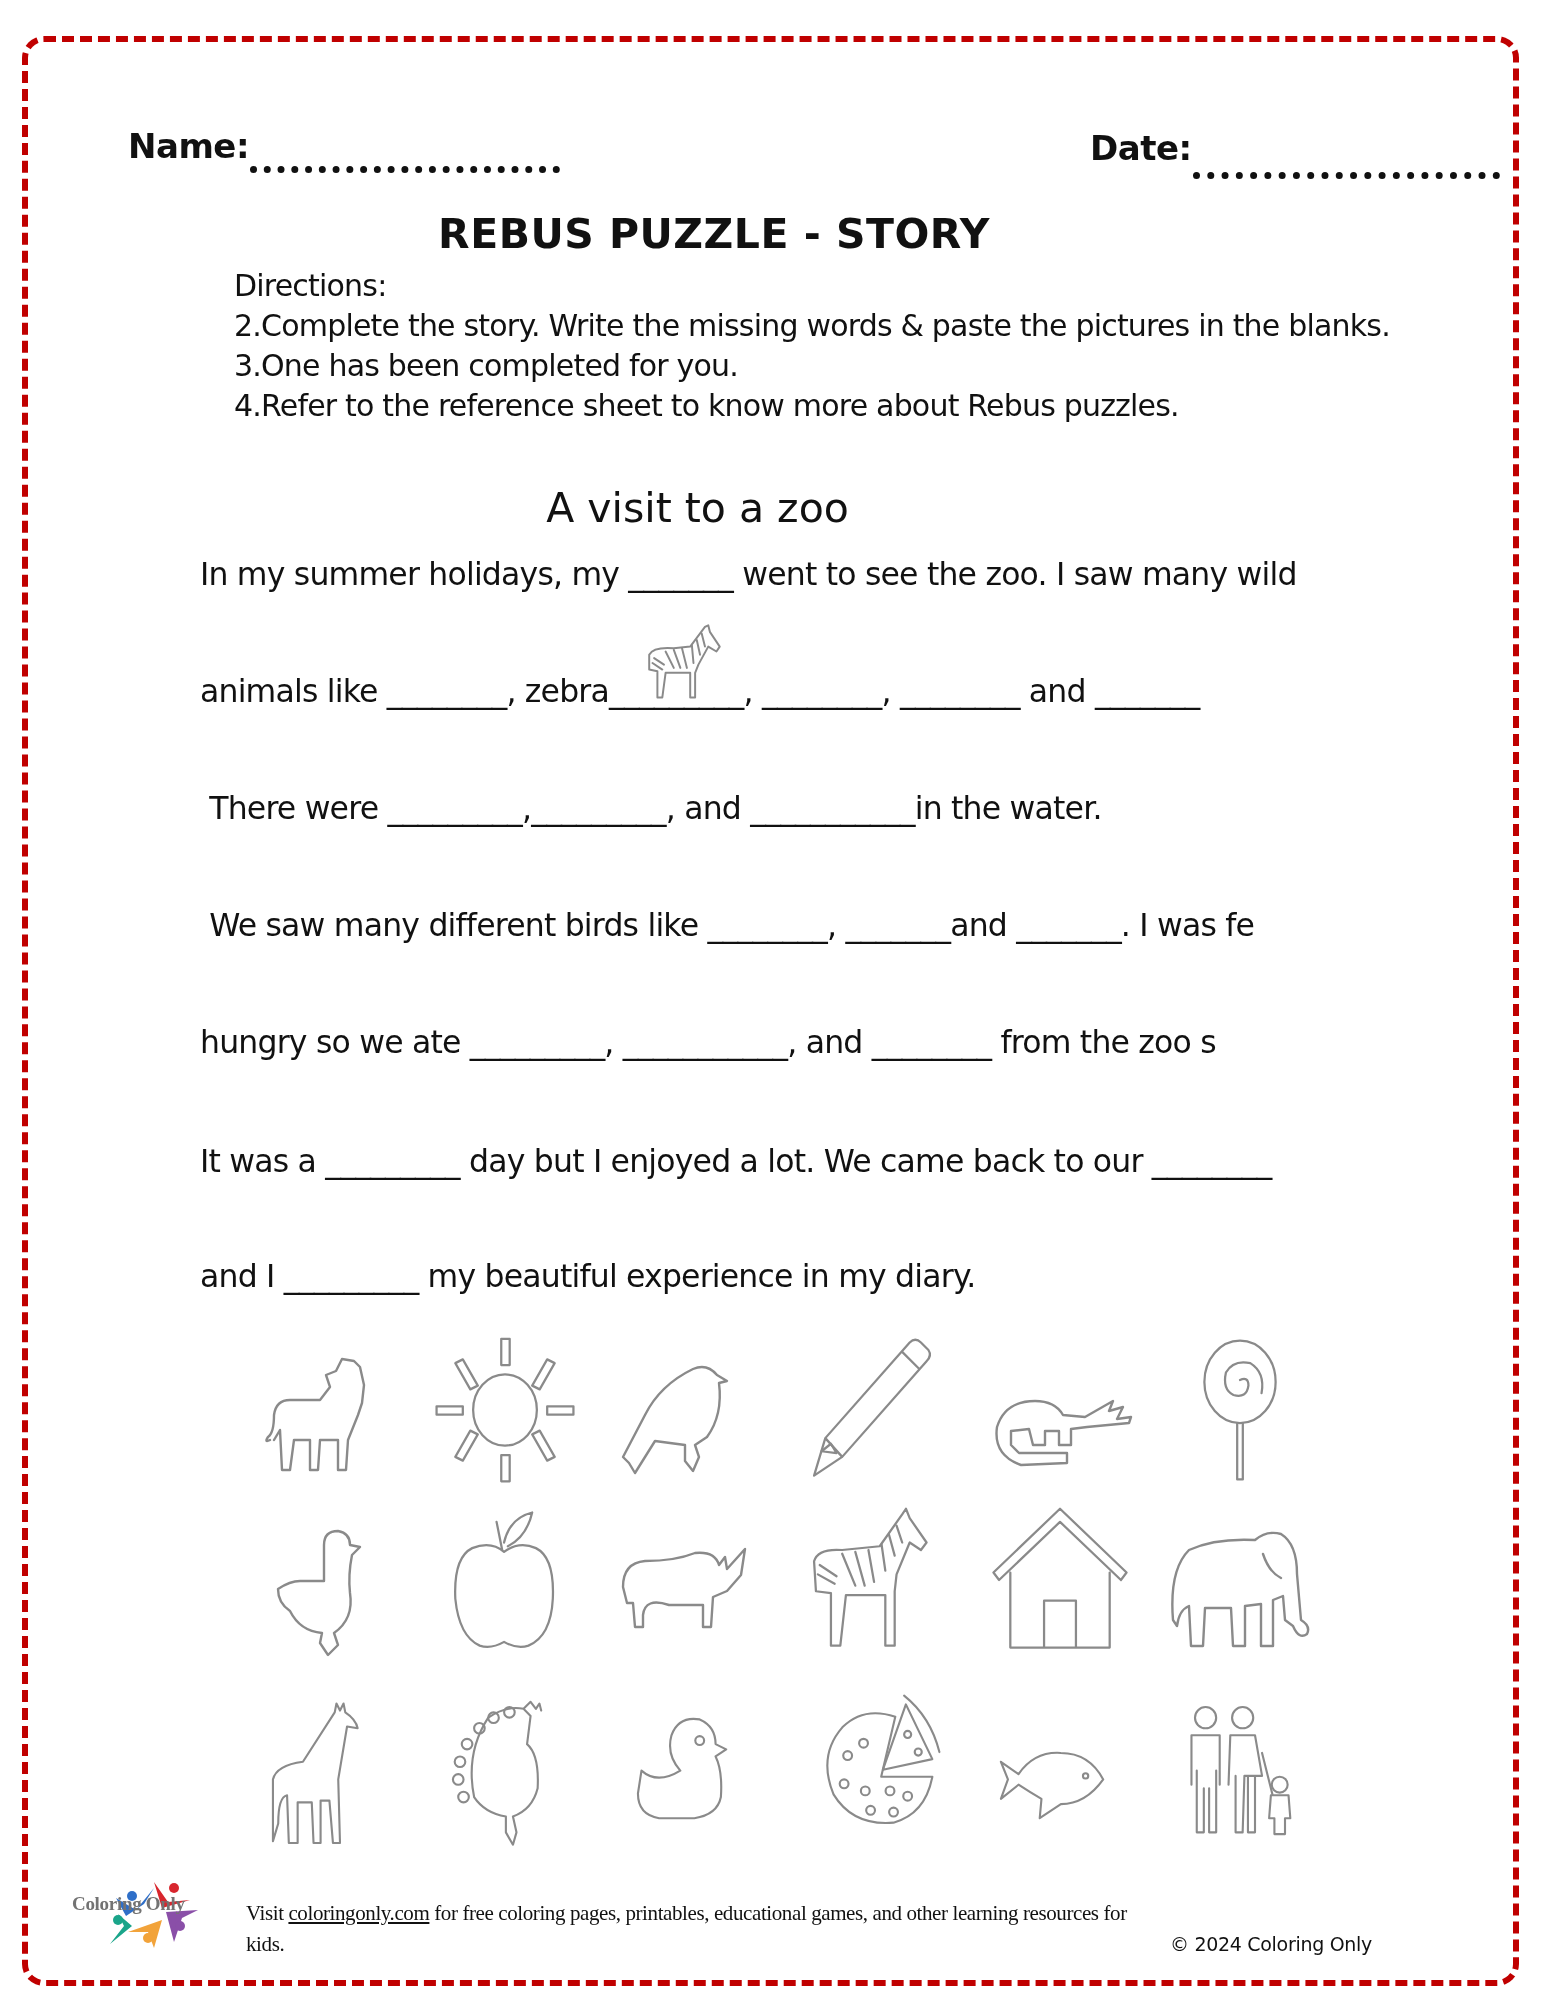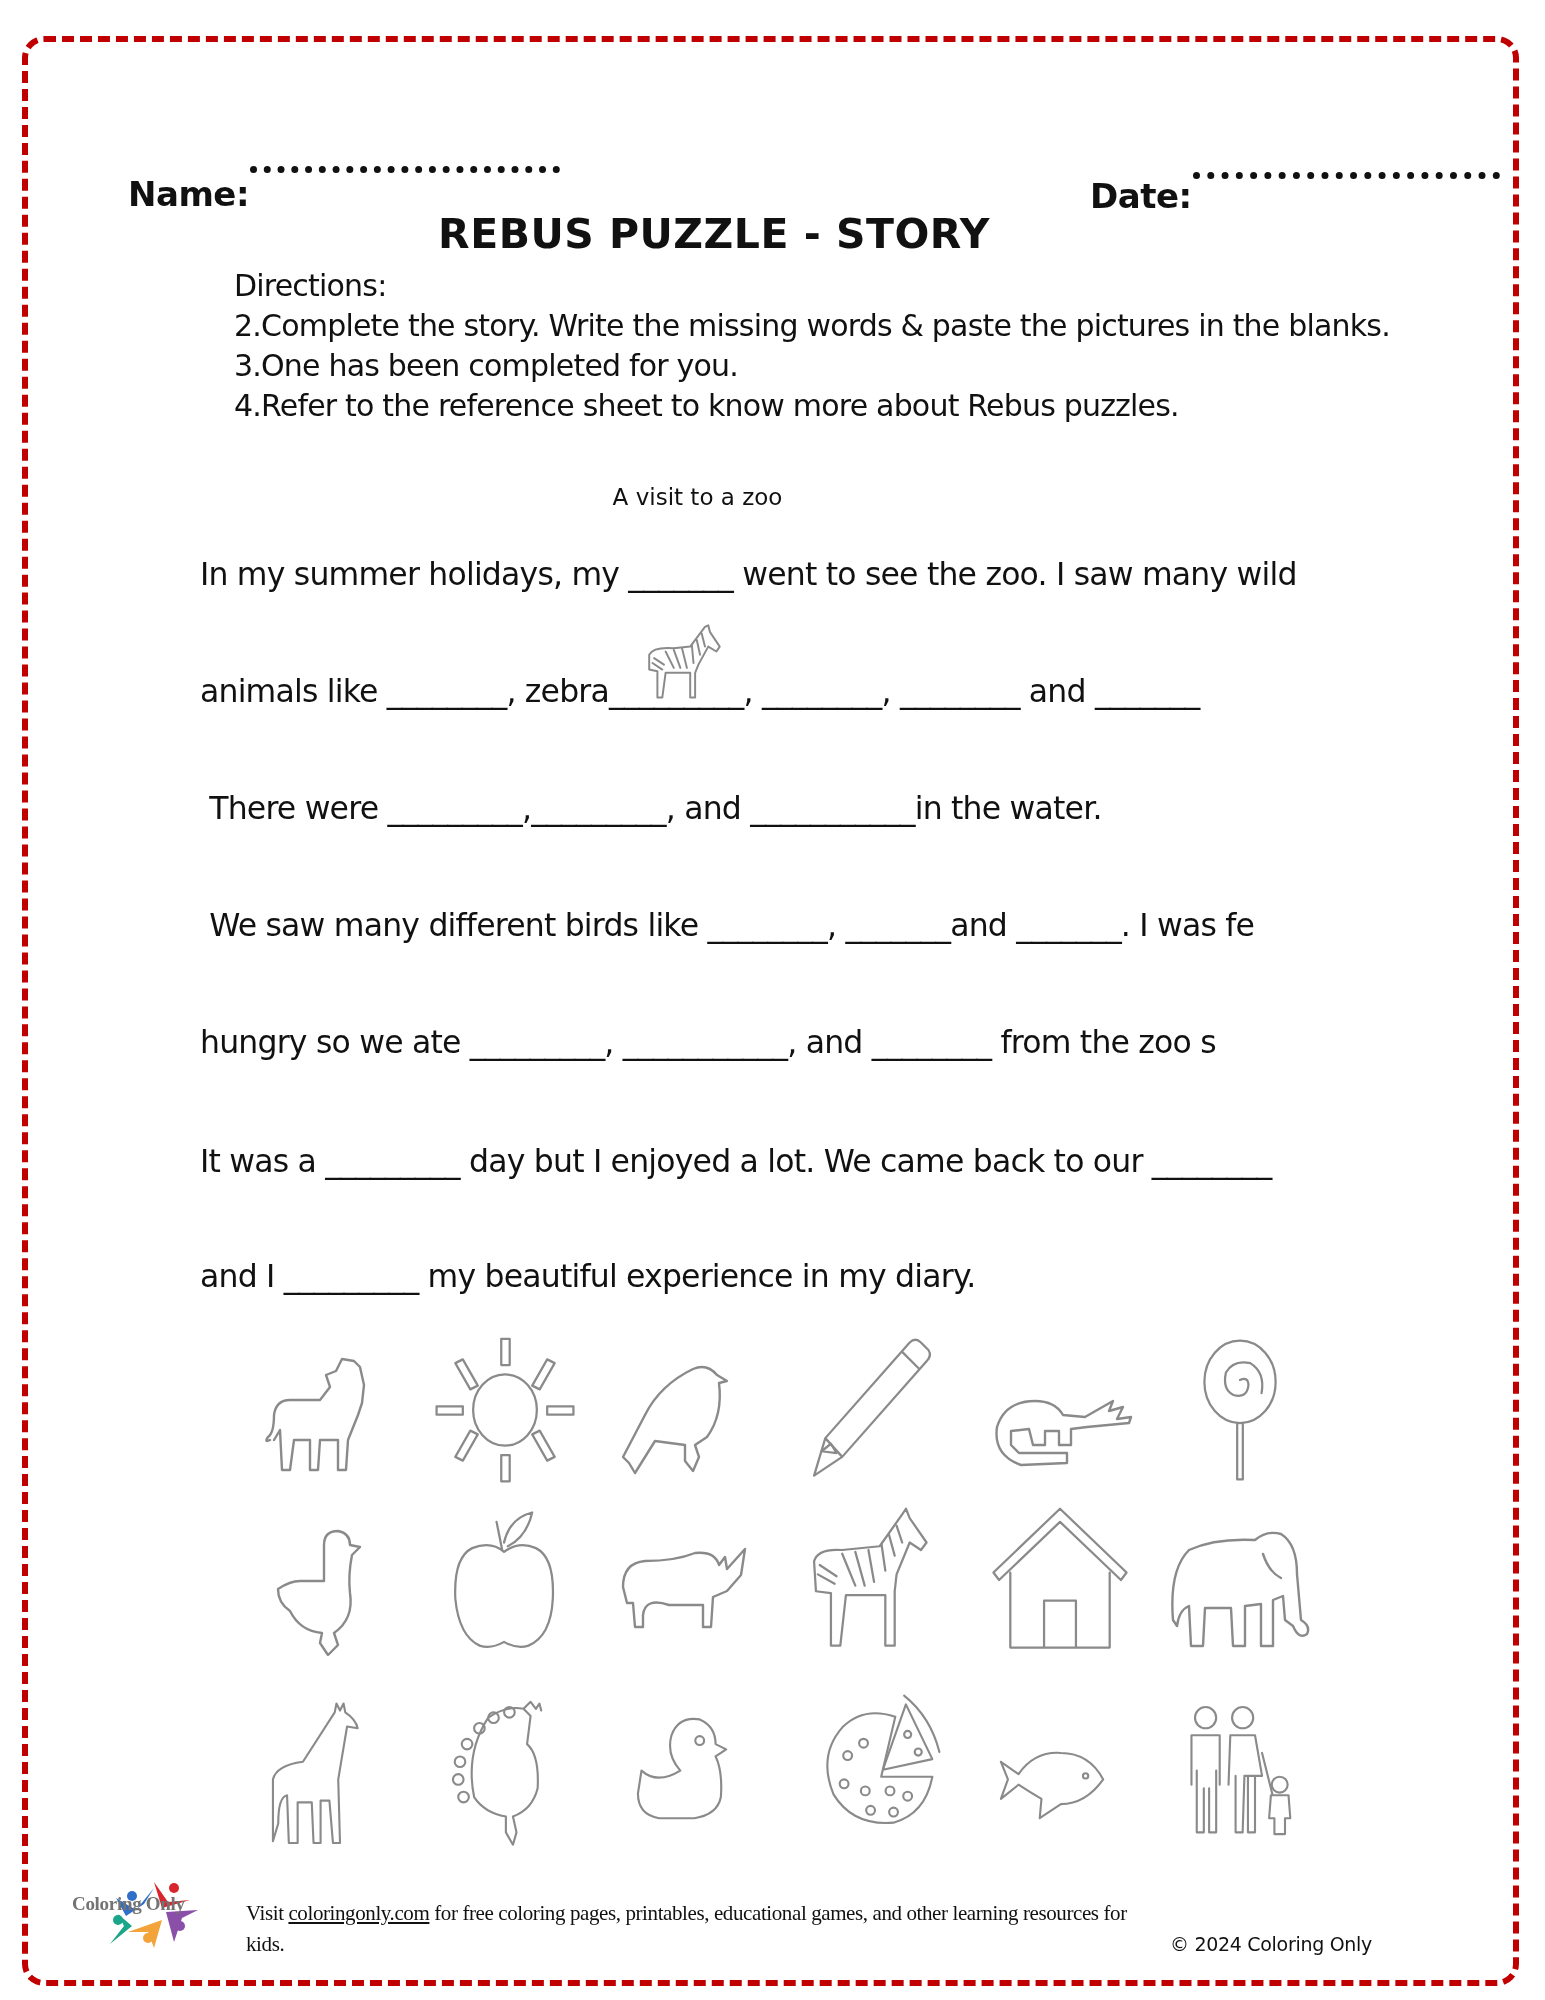--- a/index.html
+++ b/index.html
@@ -1,22 +1,22 @@
 <!DOCTYPE html>
 <html><head>
 <meta charset="utf-8">
 <style>
   html, body { margin:0; padding:0; background:#ffffff; }
   body { width:1545px; height:2000px; position:relative; overflow:hidden; font-family:"Liberation Sans", sans-serif; color:#111; }
   .frame { position:absolute; left:22px; top:36px; width:1497px; height:1950px; border:6px dashed #c00000; border-radius:22px; box-sizing:border-box; }
-  .hdr-label { position:absolute; font-family:"DejaVu Sans", sans-serif; font-weight:bold; font-size:34px; letter-spacing:-0.5px;margin-top:48px; }
+  .hdr-label { position:absolute; font-family:"DejaVu Sans", sans-serif; font-weight:bold; font-size:34px; letter-spacing:-0.5px; }
   .dots { position:absolute; height:0; border-bottom:7px dotted #111; }
   .title { position:absolute; left:0; width:1428px; top:210px; text-align:center; font-family:"DejaVu Sans", sans-serif; font-weight:bold; font-size:41px; letter-spacing:0.5px; }
   .directions { position:absolute; left:234px; top:266px; font-family:"DejaVu Sans", sans-serif; font-size:30px; line-height:40px; letter-spacing:-0.8px; }
-  .story-title { position:absolute; left:0; width:1395px; top:484px; text-align:center; font-family:"DejaVu Sans", sans-serif; font-size:23px; }
+  .story-title { position:absolute; left:0; width:1395px; top:484px; text-align:center; font-family:"DejaVu Sans", sans-serif; font-size:41px; }
   .story { position:absolute; left:200px; font-family:"DejaVu Sans", sans-serif; font-size:31.5px; letter-spacing:-0.8px; white-space:pre; }
   .zebra-inline { position:absolute; left:640px; top:622px; width:84px; height:82px; }
   .clue-grid { position:absolute; left:250px; top:1345px; width:1060px; }
   .clue { position:absolute; width:150px; height:150px; }
   .clue svg { width:100%; height:100%; }
   .clue svg * { fill:none; stroke:#8a8a8a; stroke-width:2.4; stroke-linejoin:round; stroke-linecap:round; }
   .logo { position:absolute; left:70px; top:1872px; width:140px; height:100px; }
   .logo-text { position:absolute; left:72px; top:1893px; font-family:Liberation Serif, serif; font-weight:bold; font-size:19px; color:#737373; letter-spacing:-0.3px; }
   .footer { position:absolute; left:246px; top:1898px; font-family:Liberation Serif, serif; font-size:21px; line-height:31px; letter-spacing:-0.4px; width:1150px; }
   .footer a { color:#111; text-decoration:underline; }

